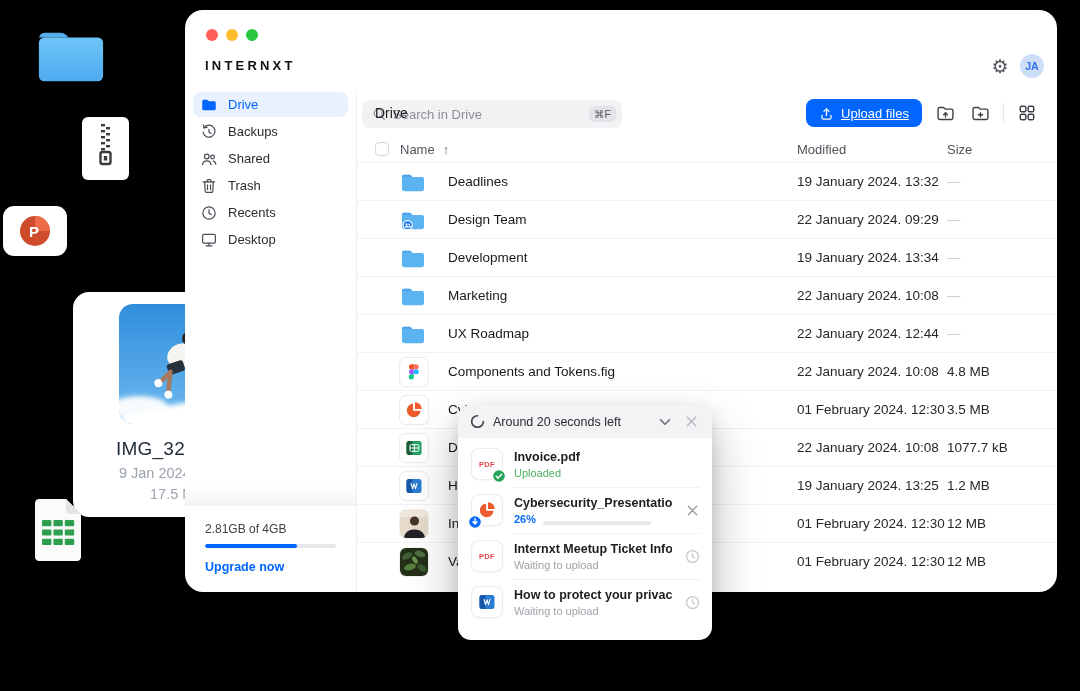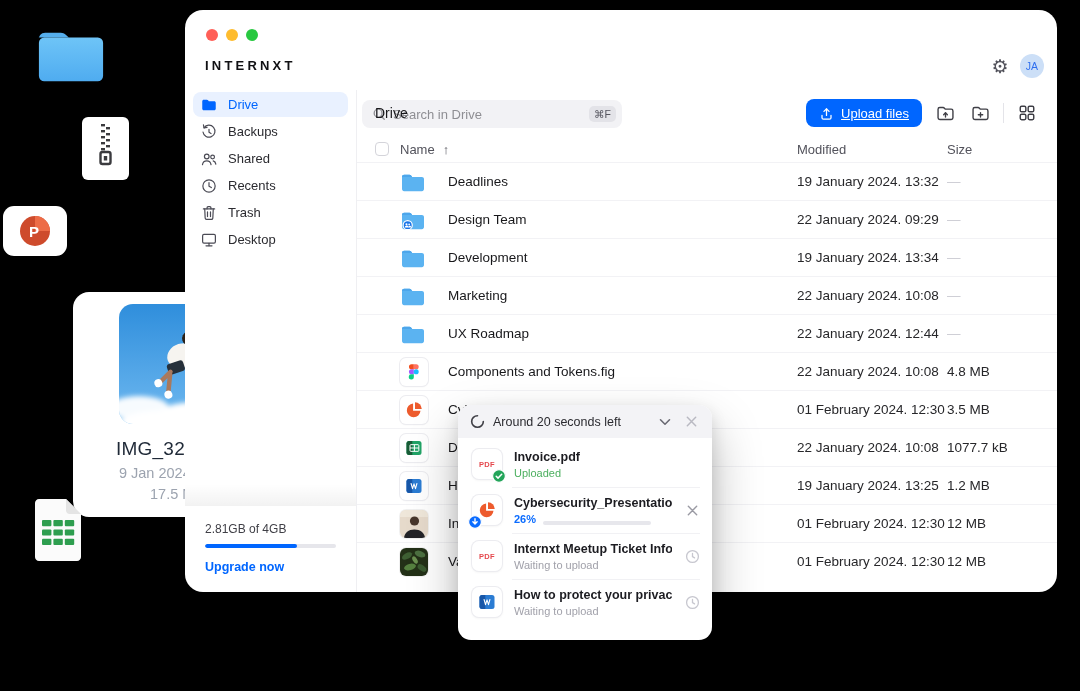--- a/index.html
+++ b/index.html
@@ -42,21 +42,21 @@
     border-radius:8px; display:flex; align-items:center; padding:0 6px 0 10px; gap:7px;margin-top:48px; }
   .searchbar input { border:none; outline:none; background:transparent; flex:1; font-size:13px;
     font-family:"Liberation Sans", sans-serif; color:#3F3F46; }
   .searchbar input::placeholder { color:#8E8E93; }
   .kbd-chip { background:#E3E3E8; color:#55555E; border-radius:5px; font-size:10.5px;
     padding:3px 5px; line-height:1; }
 
   .gear-btn { position:absolute; left:804px; top:45px; width:22px; height:22px; display:flex;
     align-items:center; justify-content:center; font-size:19px; color:#52525B; cursor:pointer; }
   .avatar { position:absolute; left:835px; top:44px; width:24px; height:24px; border-radius:50%;
-    background:#CCDFF7; color:#2E6EEF; font-size:10.5px; font-weight:400; display:flex;
+    background:#CCDFF7; color:#2E6EEF; font-size:10.5px; font-weight:700; display:flex;
     align-items:center; justify-content:center; }
 
   
   .sidebar { position:absolute; left:0; top:80px; bottom:0; width:172px; border-right:1px solid #EFEFF2; }
   .sb-item { height:25px; margin:2px 8px; border-radius:8px; display:flex; align-items:center;
     gap:10px; padding:0 7px; font-size:13px; color:#2B2B30; cursor:pointer; }
   .sb-item .sb-icon { width:18px; height:18px; display:flex; align-items:center; justify-content:center; }
   .sb-item.active { background:#E9F1FF; color:#0066FF; font-weight:500; }
   .storage { position:absolute; left:0; right:0; bottom:0; padding:16px 20px 18px; }
   .storage::before { content:""; position:absolute; left:0; right:0; top:-22px; height:22px;
@@ -273,38 +273,38 @@
                 <circle cx="16.8" cy="9.3" r="2.5"></circle>
                 <path d="M17.6 14.5c2 .6 3.2 2.2 3.5 4.4"></path>
               </svg>
             </span>
     <span class="sb-label">Shared</span>
   </div>
 
   <div class="sb-item">
     <span class="sb-icon">
               <svg viewBox="0 0 24 24" width="18" height="18" fill="none" stroke="#4B4B55" stroke-width="1.6" stroke-linecap="round" stroke-linejoin="round">
-                <circle cx="12" cy="12" r="8.2"></circle>
-                <polyline points="12,7.6 12,12.3 15.1,14.1"></polyline>
-              </svg>
-            </span>
-    <span class="sb-label">Recents</span>
-  </div>
-
-  <div class="sb-item">
-    <span class="sb-icon">
-              <svg viewBox="0 0 24 24" width="18" height="18" fill="none" stroke="#4B4B55" stroke-width="1.6" stroke-linecap="round" stroke-linejoin="round">
                 <path d="M4.5 6.5h15"></path>
                 <path d="M9.4 6.5V5c0-.8.6-1.4 1.4-1.4h2.4c.8 0 1.4.6 1.4 1.4v1.5"></path>
                 <path d="M6.3 6.5l.6 12.3c0 1 .9 1.8 1.9 1.8h6.4c1 0 1.8-.8 1.9-1.8l.6-12.3"></path>
                 <path d="M10 10.5v6.2"></path>
                 <path d="M14 10.5v6.2"></path>
               </svg>
             </span>
     <span class="sb-label">Trash</span>
+  </div>
+
+  <div class="sb-item">
+    <span class="sb-icon">
+              <svg viewBox="0 0 24 24" width="18" height="18" fill="none" stroke="#4B4B55" stroke-width="1.6" stroke-linecap="round" stroke-linejoin="round">
+                <circle cx="12" cy="12" r="8.2"></circle>
+                <polyline points="12,7.6 12,12.3 15.1,14.1"></polyline>
+              </svg>
+            </span>
+    <span class="sb-label">Recents</span>
   </div>
 
   <div class="sb-item">
     <span class="sb-icon">
               <svg viewBox="0 0 24 24" width="18" height="18" fill="none" stroke="#4B4B55" stroke-width="1.6" stroke-linecap="round" stroke-linejoin="round">
                 <rect x="3.5" y="4.5" width="17" height="11.6" rx="1.8"></rect>
                 <path d="M12 16.3v3.2"></path>
                 <path d="M8 19.8h8"></path>
               </svg>
             </span>

